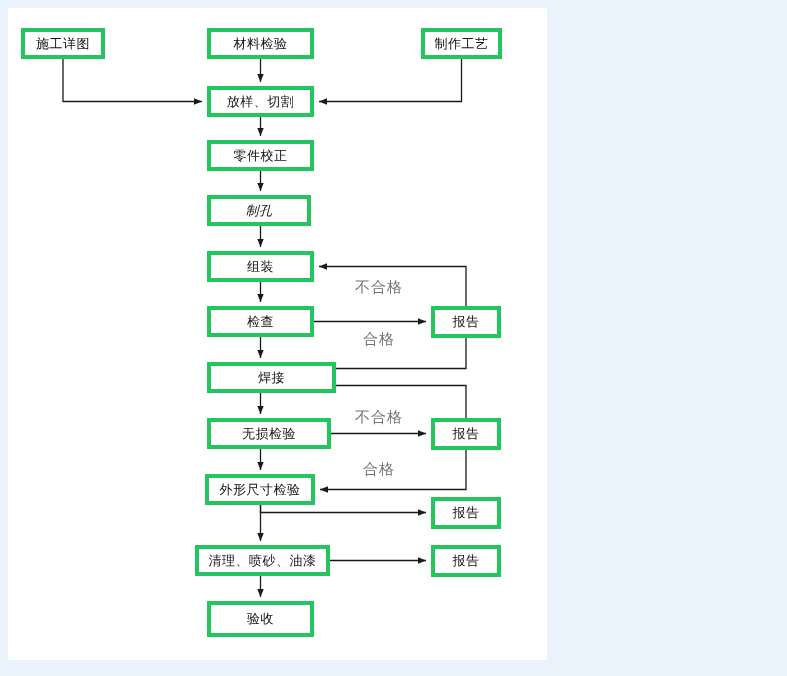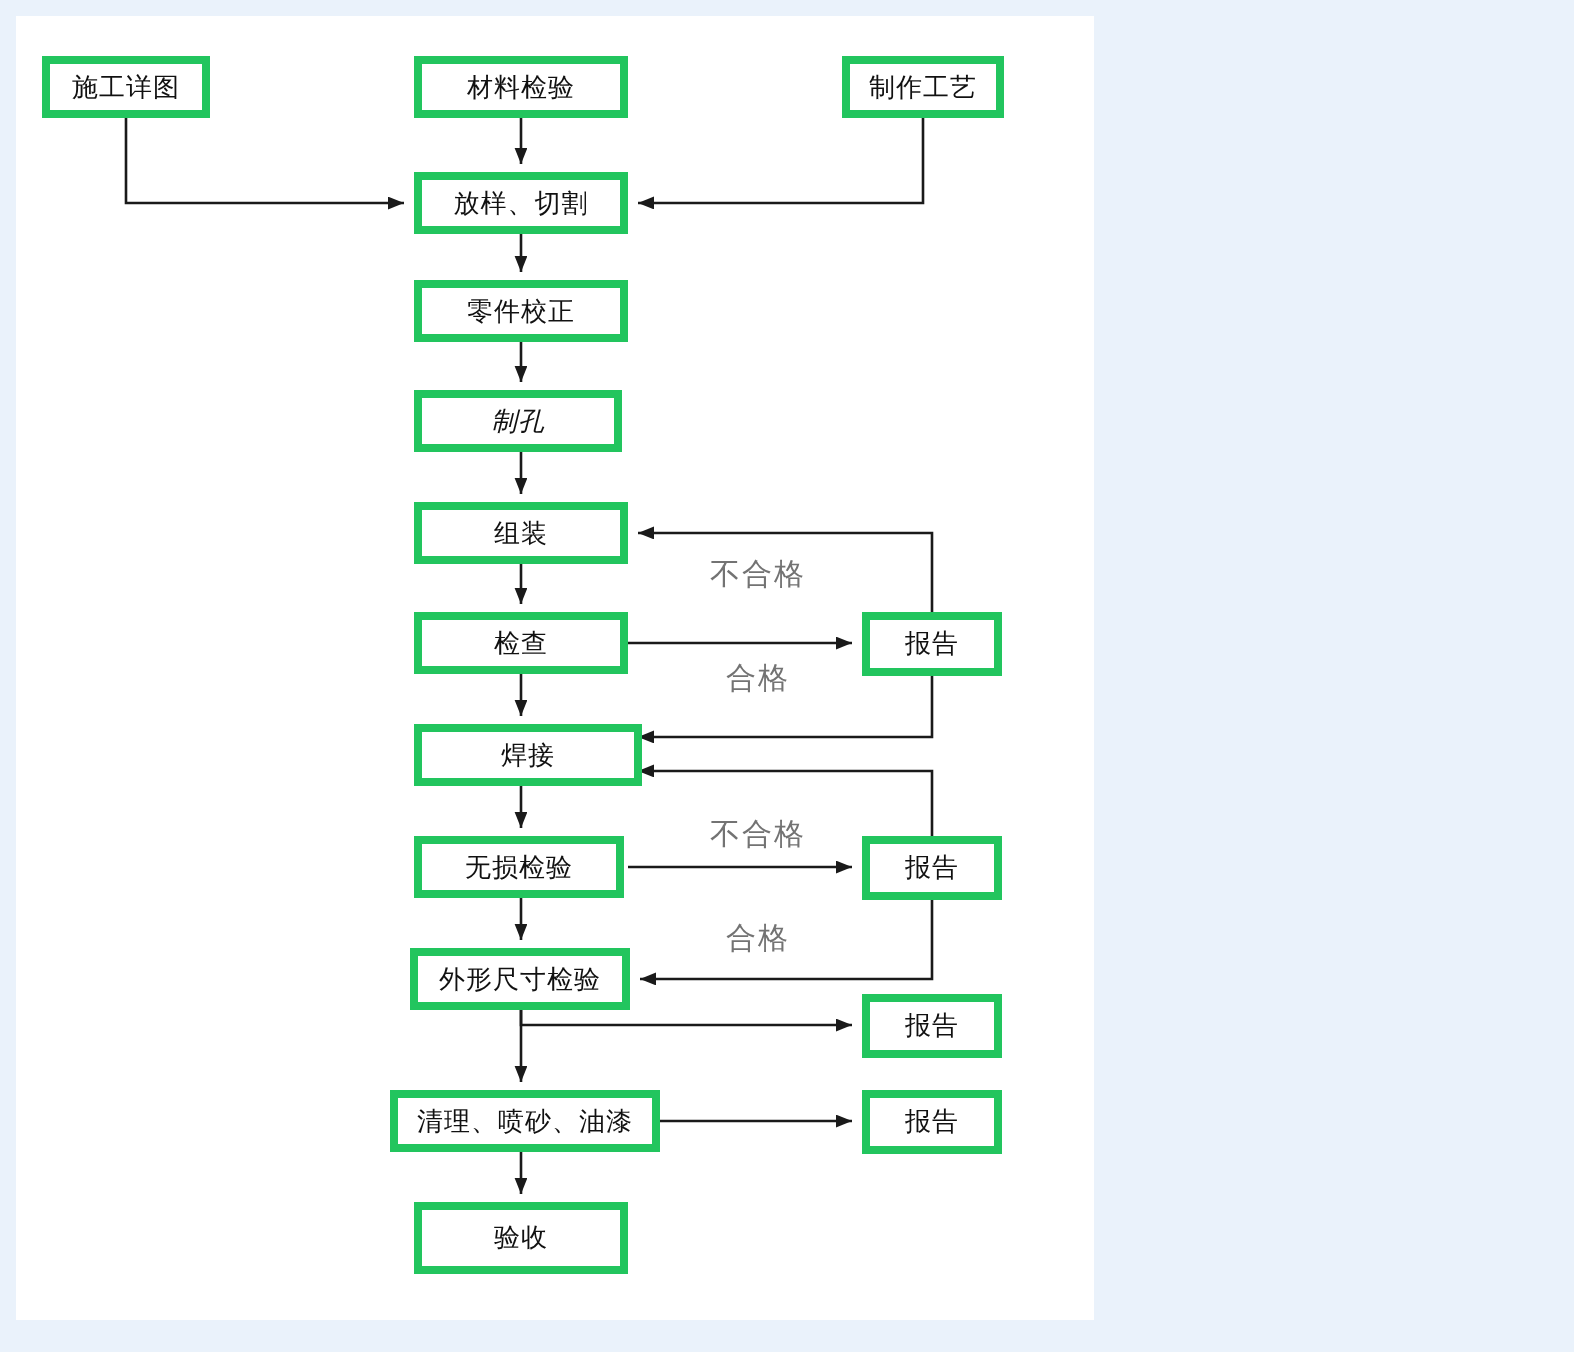--- a/index.html
+++ b/index.html
@@ -98,22 +98,22 @@
 
   <div id="nodes">
       <div class="nodebox" style="left: 21px; top: 28px; width: 84px; height: 31px;">施工详图</div>
       <div class="nodebox" style="left: 207px; top: 28px; width: 107px; height: 31px;">材料检验</div>
       <div class="nodebox" style="left: 421px; top: 28px; width: 81px; height: 31px; text-align: center;">制作工艺</div>
       <div class="nodebox" style="left: 207px; top: 86px; width: 107px; height: 31px;">放样、切割</div>
       <div class="nodebox" style="left: 207px; top: 140px; width: 107px; height: 31px;">零件校正</div>
       <div class="nodebox" style="left: 207px; top: 195px; width: 104px; height: 31px; font-style: italic;">制孔</div>
       <div class="nodebox" style="left: 207px; top: 251px; width: 107px; height: 31px;">组装</div>
       <div class="nodebox" style="left: 207px; top: 306px; width: 107px; height: 31px;">检查</div>
-      <div class="nodebox" style="left: 207px; top: 362px; width: 114px; height: 31px;">焊接</div>
-      <div class="nodebox" style="left: 207px; top: 418px; width: 105px; height: 31px;">无损检验</div>
+      <div class="nodebox" style="left: 207px; top: 362px; width: 129px; height: 31px;">焊接</div>
+      <div class="nodebox" style="left: 207px; top: 418px; width: 124px; height: 31px;">无损检验</div>
       <div class="nodebox" style="left: 205px; top: 474px; width: 110px; height: 31px;">外形尺寸检验</div>
       <div class="nodebox" style="left: 195px; top: 545px; width: 135px; height: 31px;">清理、喷砂、油漆</div>
       <div class="nodebox" style="left: 207px; top: 601px; width: 107px; height: 36px;">验收</div>
       <div class="nodebox" style="left: 431px; top: 306px; width: 70px; height: 32px;">报告</div>
       <div class="nodebox" style="left: 431px; top: 418px; width: 70px; height: 32px;">报告</div>
       <div class="nodebox" style="left: 431px; top: 497px; width: 70px; height: 32px;">报告</div>
       <div class="nodebox" style="left: 431px; top: 545px; width: 70px; height: 32px;">报告</div>
     </div>
   <div id="labels">
       <div class="edgelabel" style="left: 355px; top: 278px;">不合格</div>

